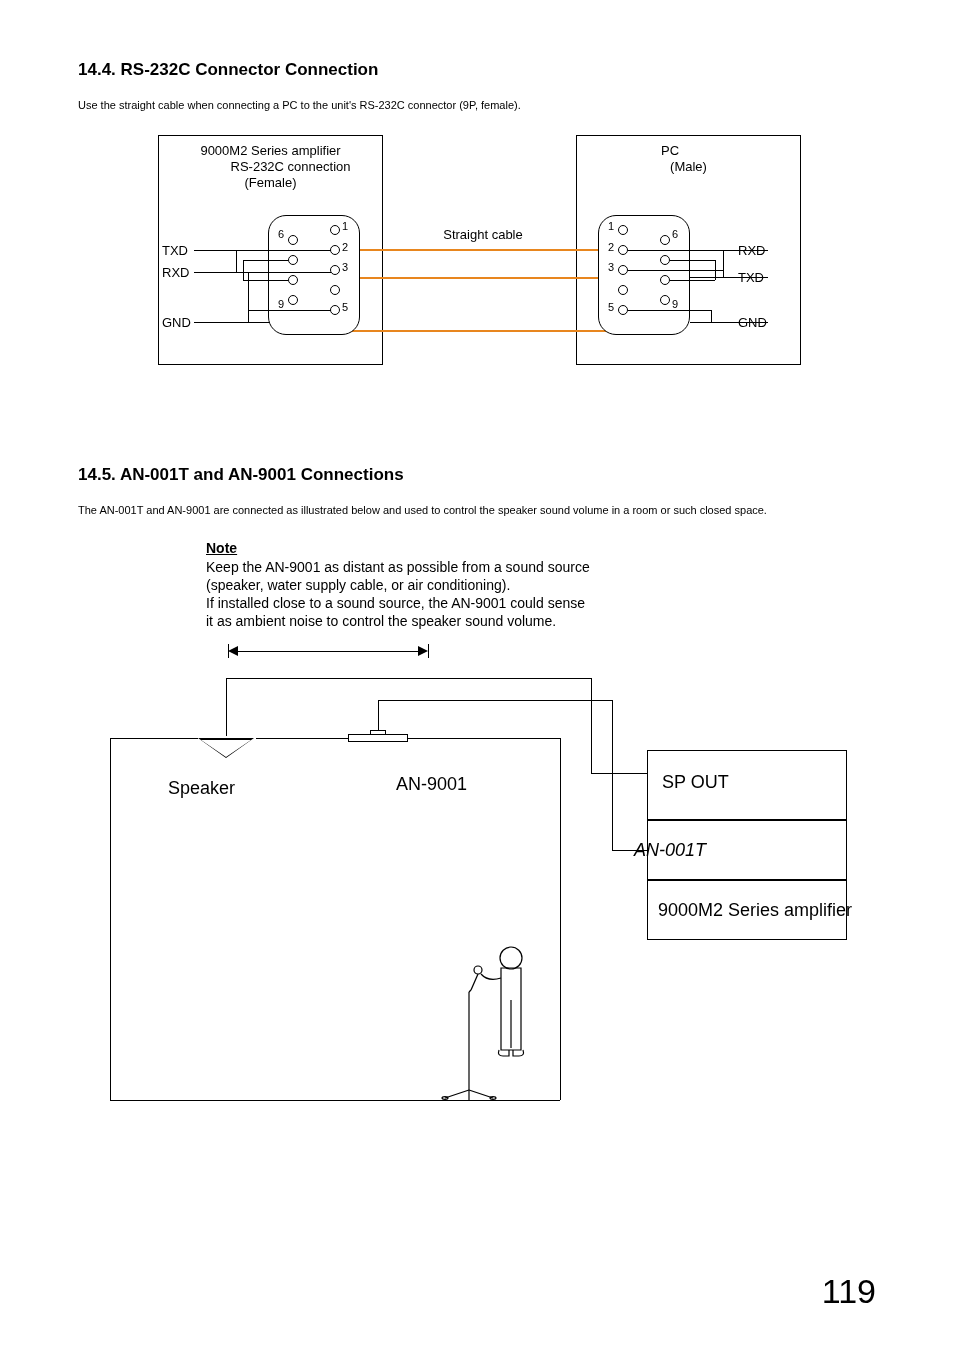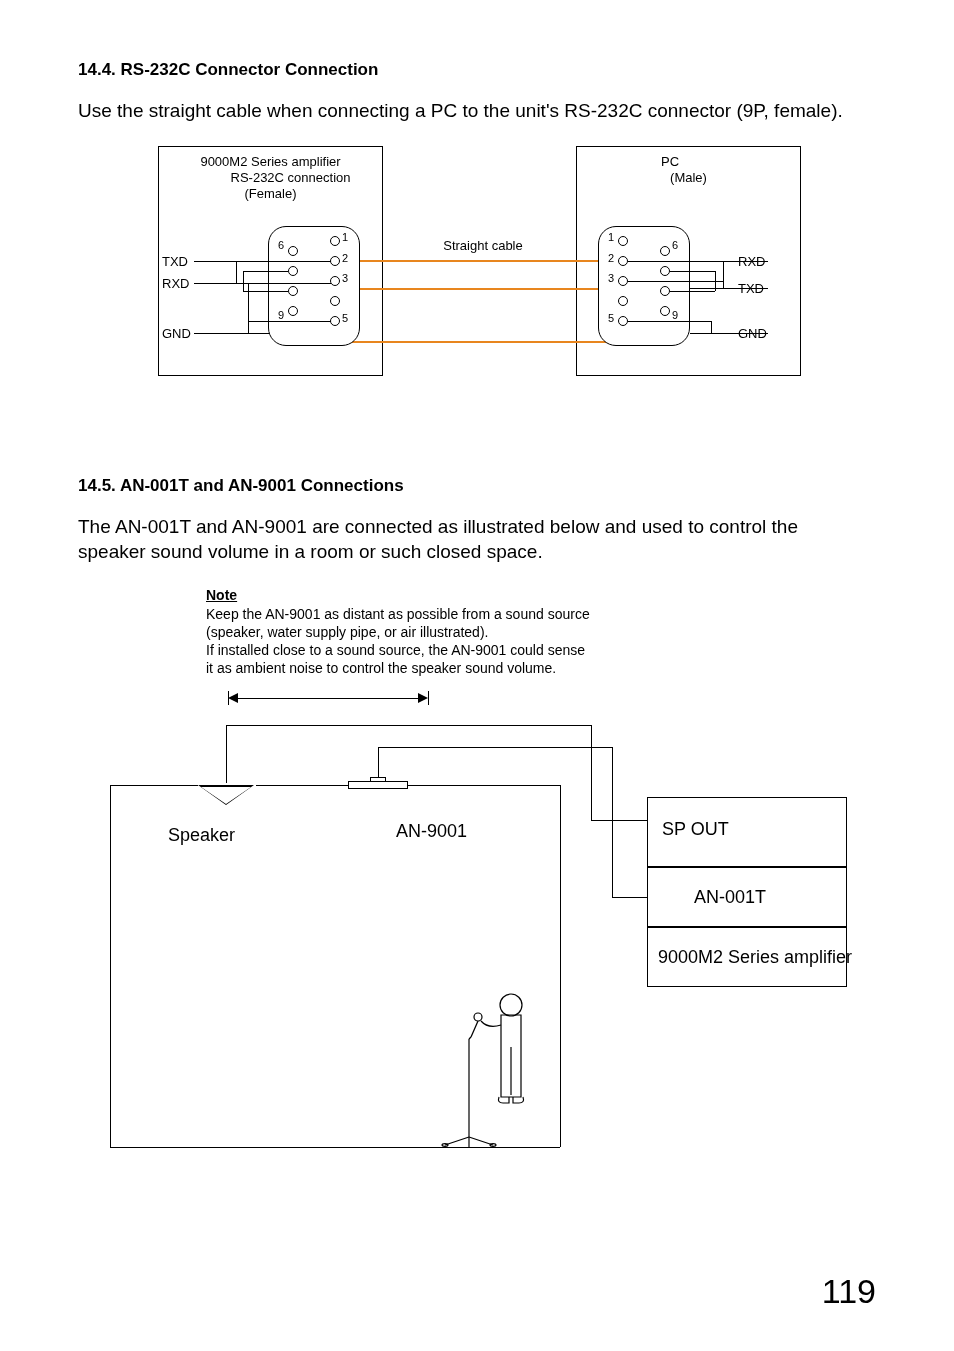--- a/index.html
+++ b/index.html
@@ -4,21 +4,21 @@
 <style>
   html,body{margin:0;padding:0;background:#fff;}
   body{
     width:954px;height:1351px;box-sizing:border-box;
     font-family:Arial,Helvetica,sans-serif;
     color:#000;
     position:relative;
     padding:60px 78px 0 78px;
   }
   h2{font-size:17px;font-weight:bold;margin:0 0 18px 0;}
-  p.body{font-size:19px;margin:0 8px 22px 0;line-height:1.35;}
+  p.body{font-size:11px;margin:0 8px 22px 0;line-height:1.35;}
   .page-num{
     position:absolute;right:78px;bottom:40px;
     font-size:34px;
   }
   
   .diag1{position:relative;width:798px;height:260px;margin:0 0 70px 0;}
   .box{position:absolute;border:1px solid #000;box-sizing:border-box;background:#fff;}
   .lbl{position:absolute;font-size:13px;white-space:nowrap;}
   .center{text-align:center;}
   .orange{position:absolute;background:#e8861e;height:2px;}
@@ -152,21 +152,21 @@
   <div class="thin" style="left:592px;top:145px;width:45px;height:1px;"></div>
 </div>
 
 <h2>14.5. AN-001T and AN-9001 Connections</h2>
 <p class="body">The AN-001T and AN-9001 are connected as illustrated below and used to control the speaker sound volume in a room or such closed space.</p>
 
 <div class="diag2">
 
   <div class="note-title" style="position:absolute;left:128px;top:0;text-decoration:underline;">Note</div>
   <div class="note-body" style="position:absolute;left:128px;top:18px;">Keep the AN-9001 as distant as possible from a sound source</div>
-  <div class="note-body" style="position:absolute;left:128px;top:36px;">(speaker, water supply pipe, or air illustrated).</div>
+  <div class="note-body" style="position:absolute;left:128px;top:36px;">(speaker, water supply cable, or air conditioning).</div>
   <div class="note-body" style="position:absolute;left:128px;top:54px;">If installed close to a sound source, the AN-9001 could sense</div>
   <div class="note-body" style="position:absolute;left:128px;top:72px;">it as ambient noise to control the speaker sound volume.</div>
 
   <div class="wire" style="left:150px;top:104px;width:1px;height:14px;"></div>
   <div class="wire" style="left:350px;top:104px;width:1px;height:14px;"></div>
   <div class="wire" style="left:152px;top:111px;width:196px;height:1px;"></div>
   <div class="arrow-left" style="left:150px;top:106px;"></div>
   <div class="arrow-right" style="left:340px;top:106px;"></div>
 
   <div class="wire" style="left:32px;top:560px;width:1px;height:1px;"></div>
@@ -198,21 +198,21 @@
   <div class="wire" style="left:513px;top:233px;width:56px;height:1px;"></div>
 
   <div class="wire" style="left:300px;top:160px;width:1px;height:30px;"></div>
   <div class="wire" style="left:300px;top:160px;width:234px;height:1px;"></div>
   <div class="wire" style="left:534px;top:160px;width:1px;height:150px;"></div>
   <div class="wire" style="left:534px;top:310px;width:35px;height:1px;"></div>
 
   <div class="d2box" style="left:569px;top:210px;width:200px;height:70px;"></div>
   <div class="d2lbl" style="left:584px;top:232px;">SP OUT</div>
   <div class="d2box" style="left:569px;top:280px;width:200px;height:60px;"></div>
-  <div class="d2lbl" style="left:616px;top:300px;">AN-001T</div>
+  <div class="d2lbl" style="left:556px;top:300px;font-style:italic;">AN-001T</div>
   <div class="d2box" style="left:569px;top:340px;width:200px;height:60px;"></div>
   <div class="d2lbl" style="left:580px;top:360px;">9000M2 Series amplifier</div>
 
   <div class="person" style="left:355px;top:400px;">
     <svg width="120" height="160" viewBox="0 0 120 160">
       <g stroke="#000" fill="none" stroke-width="1.2">
 
         <circle cx="78" cy="18" r="11"></circle>
 
         <path d="M68 28 L68 110 L88 110 L88 28 Z"></path>

